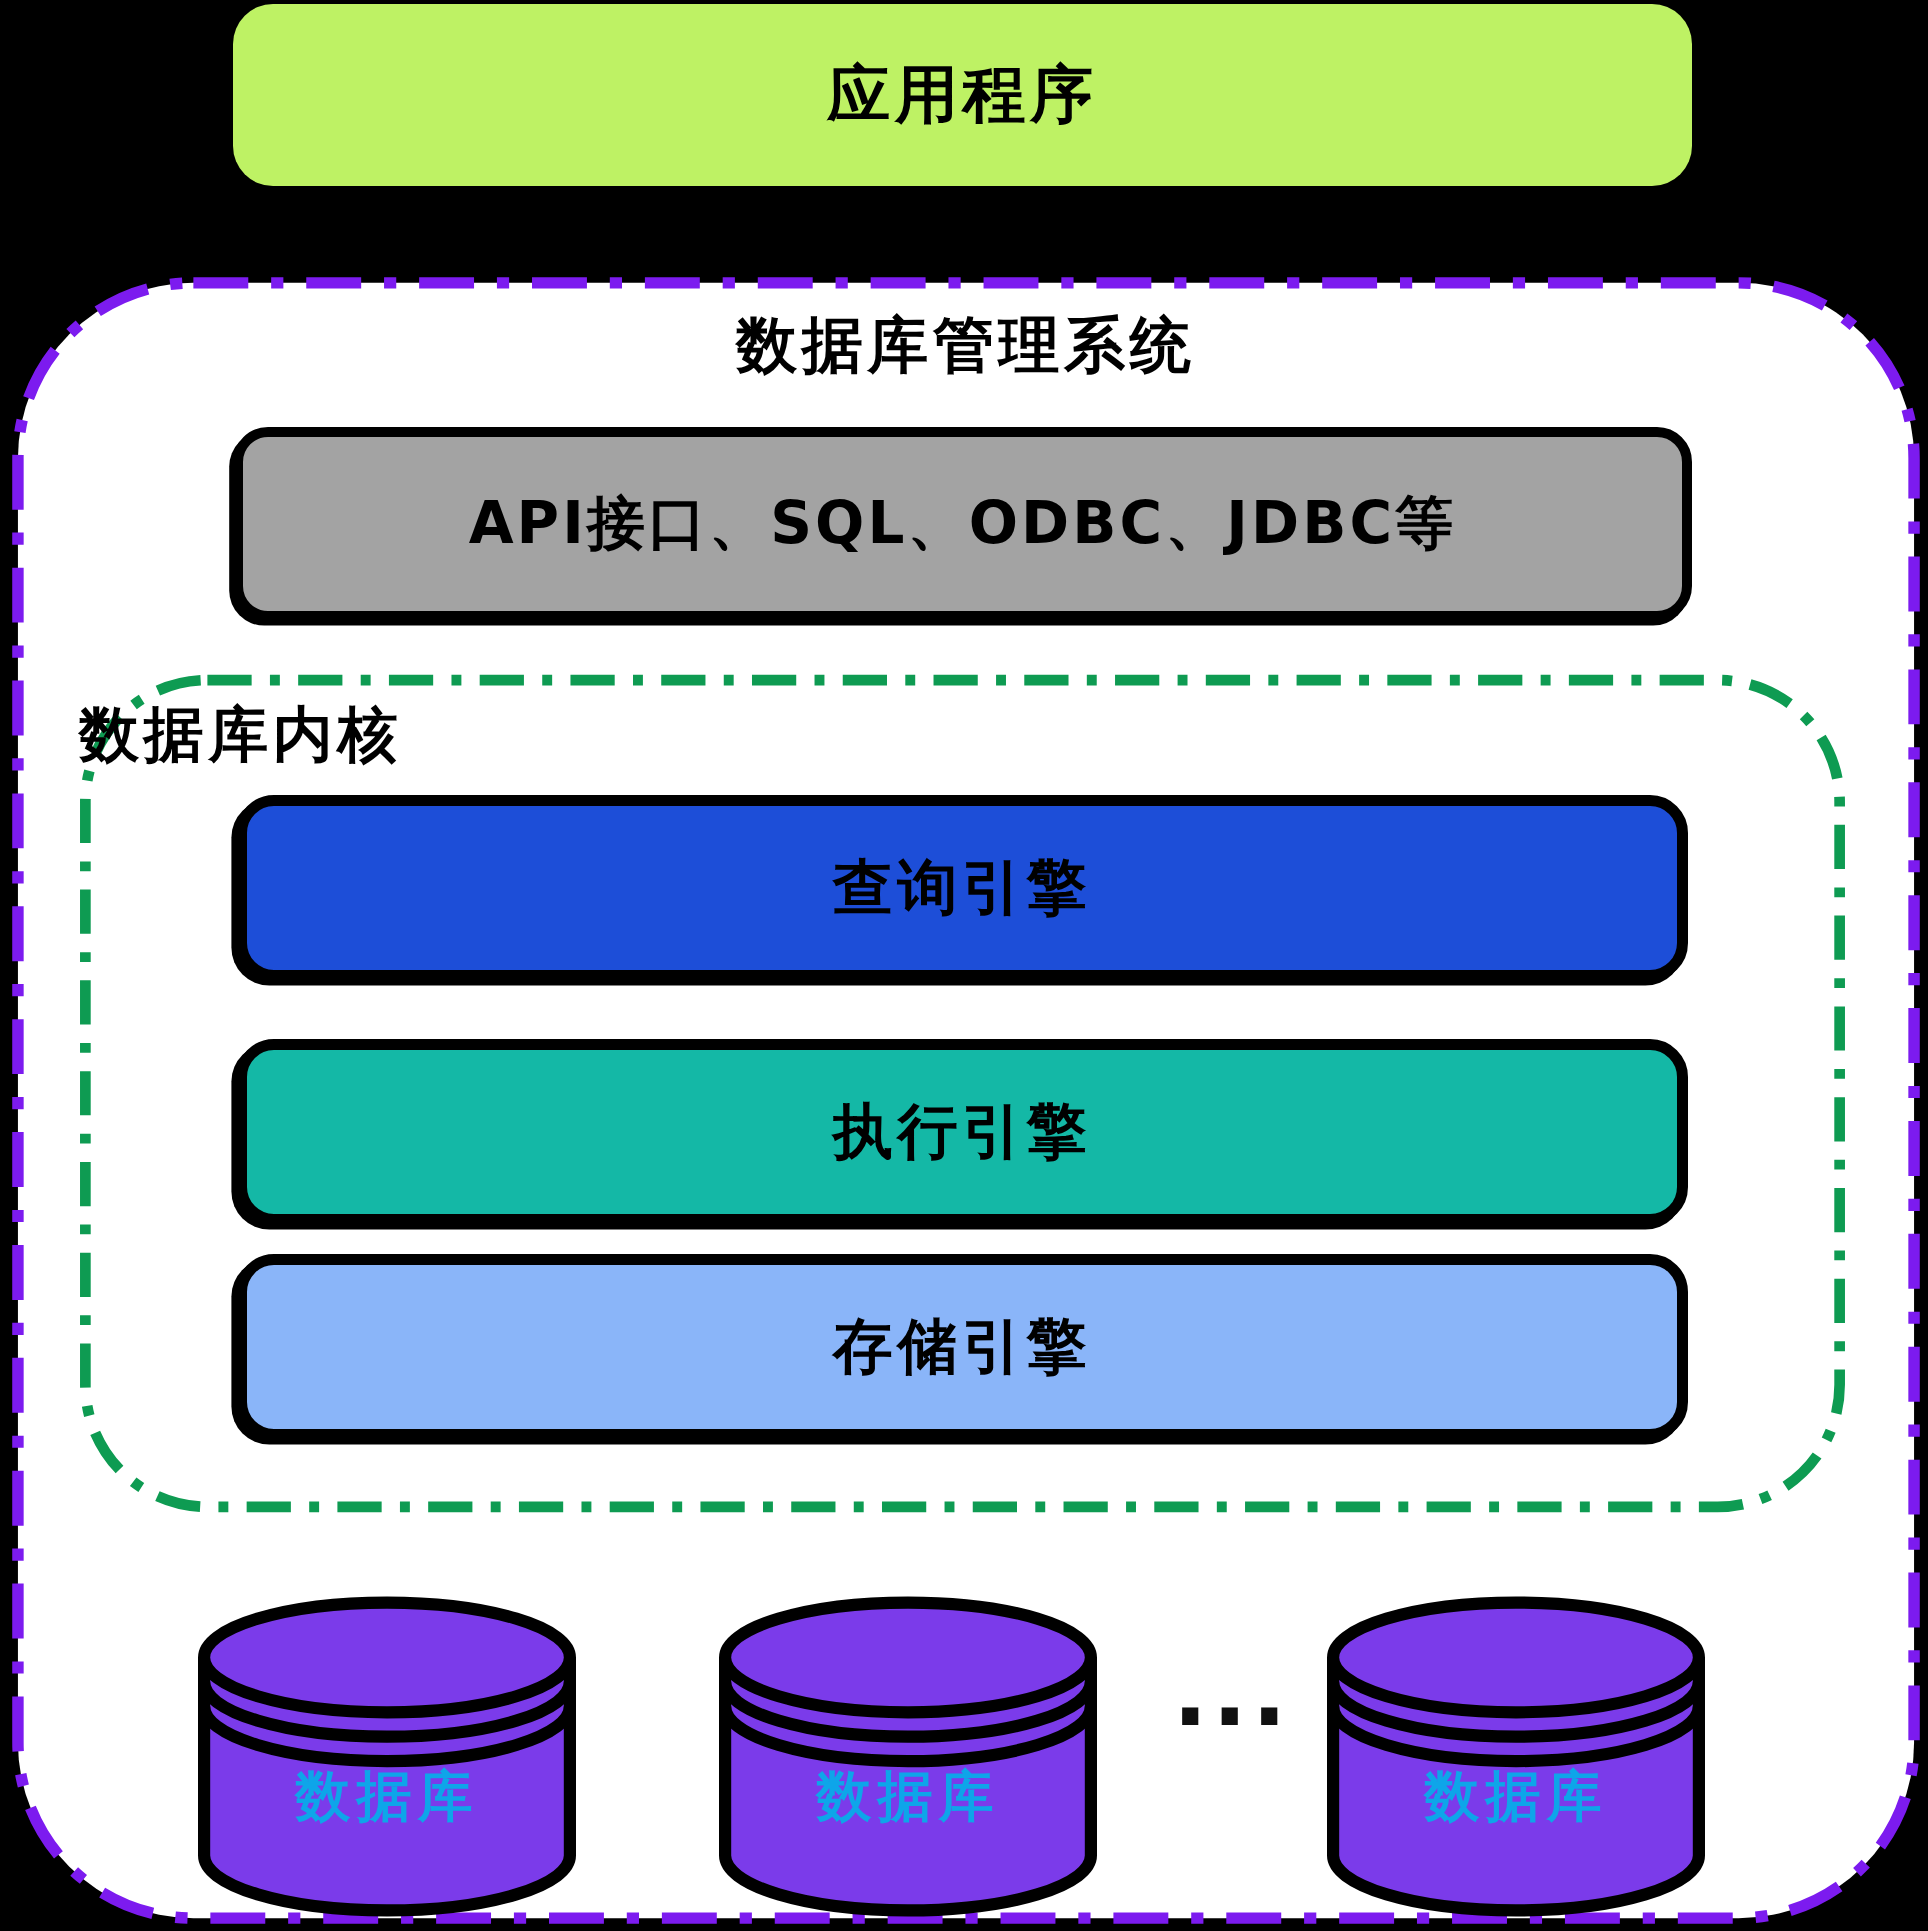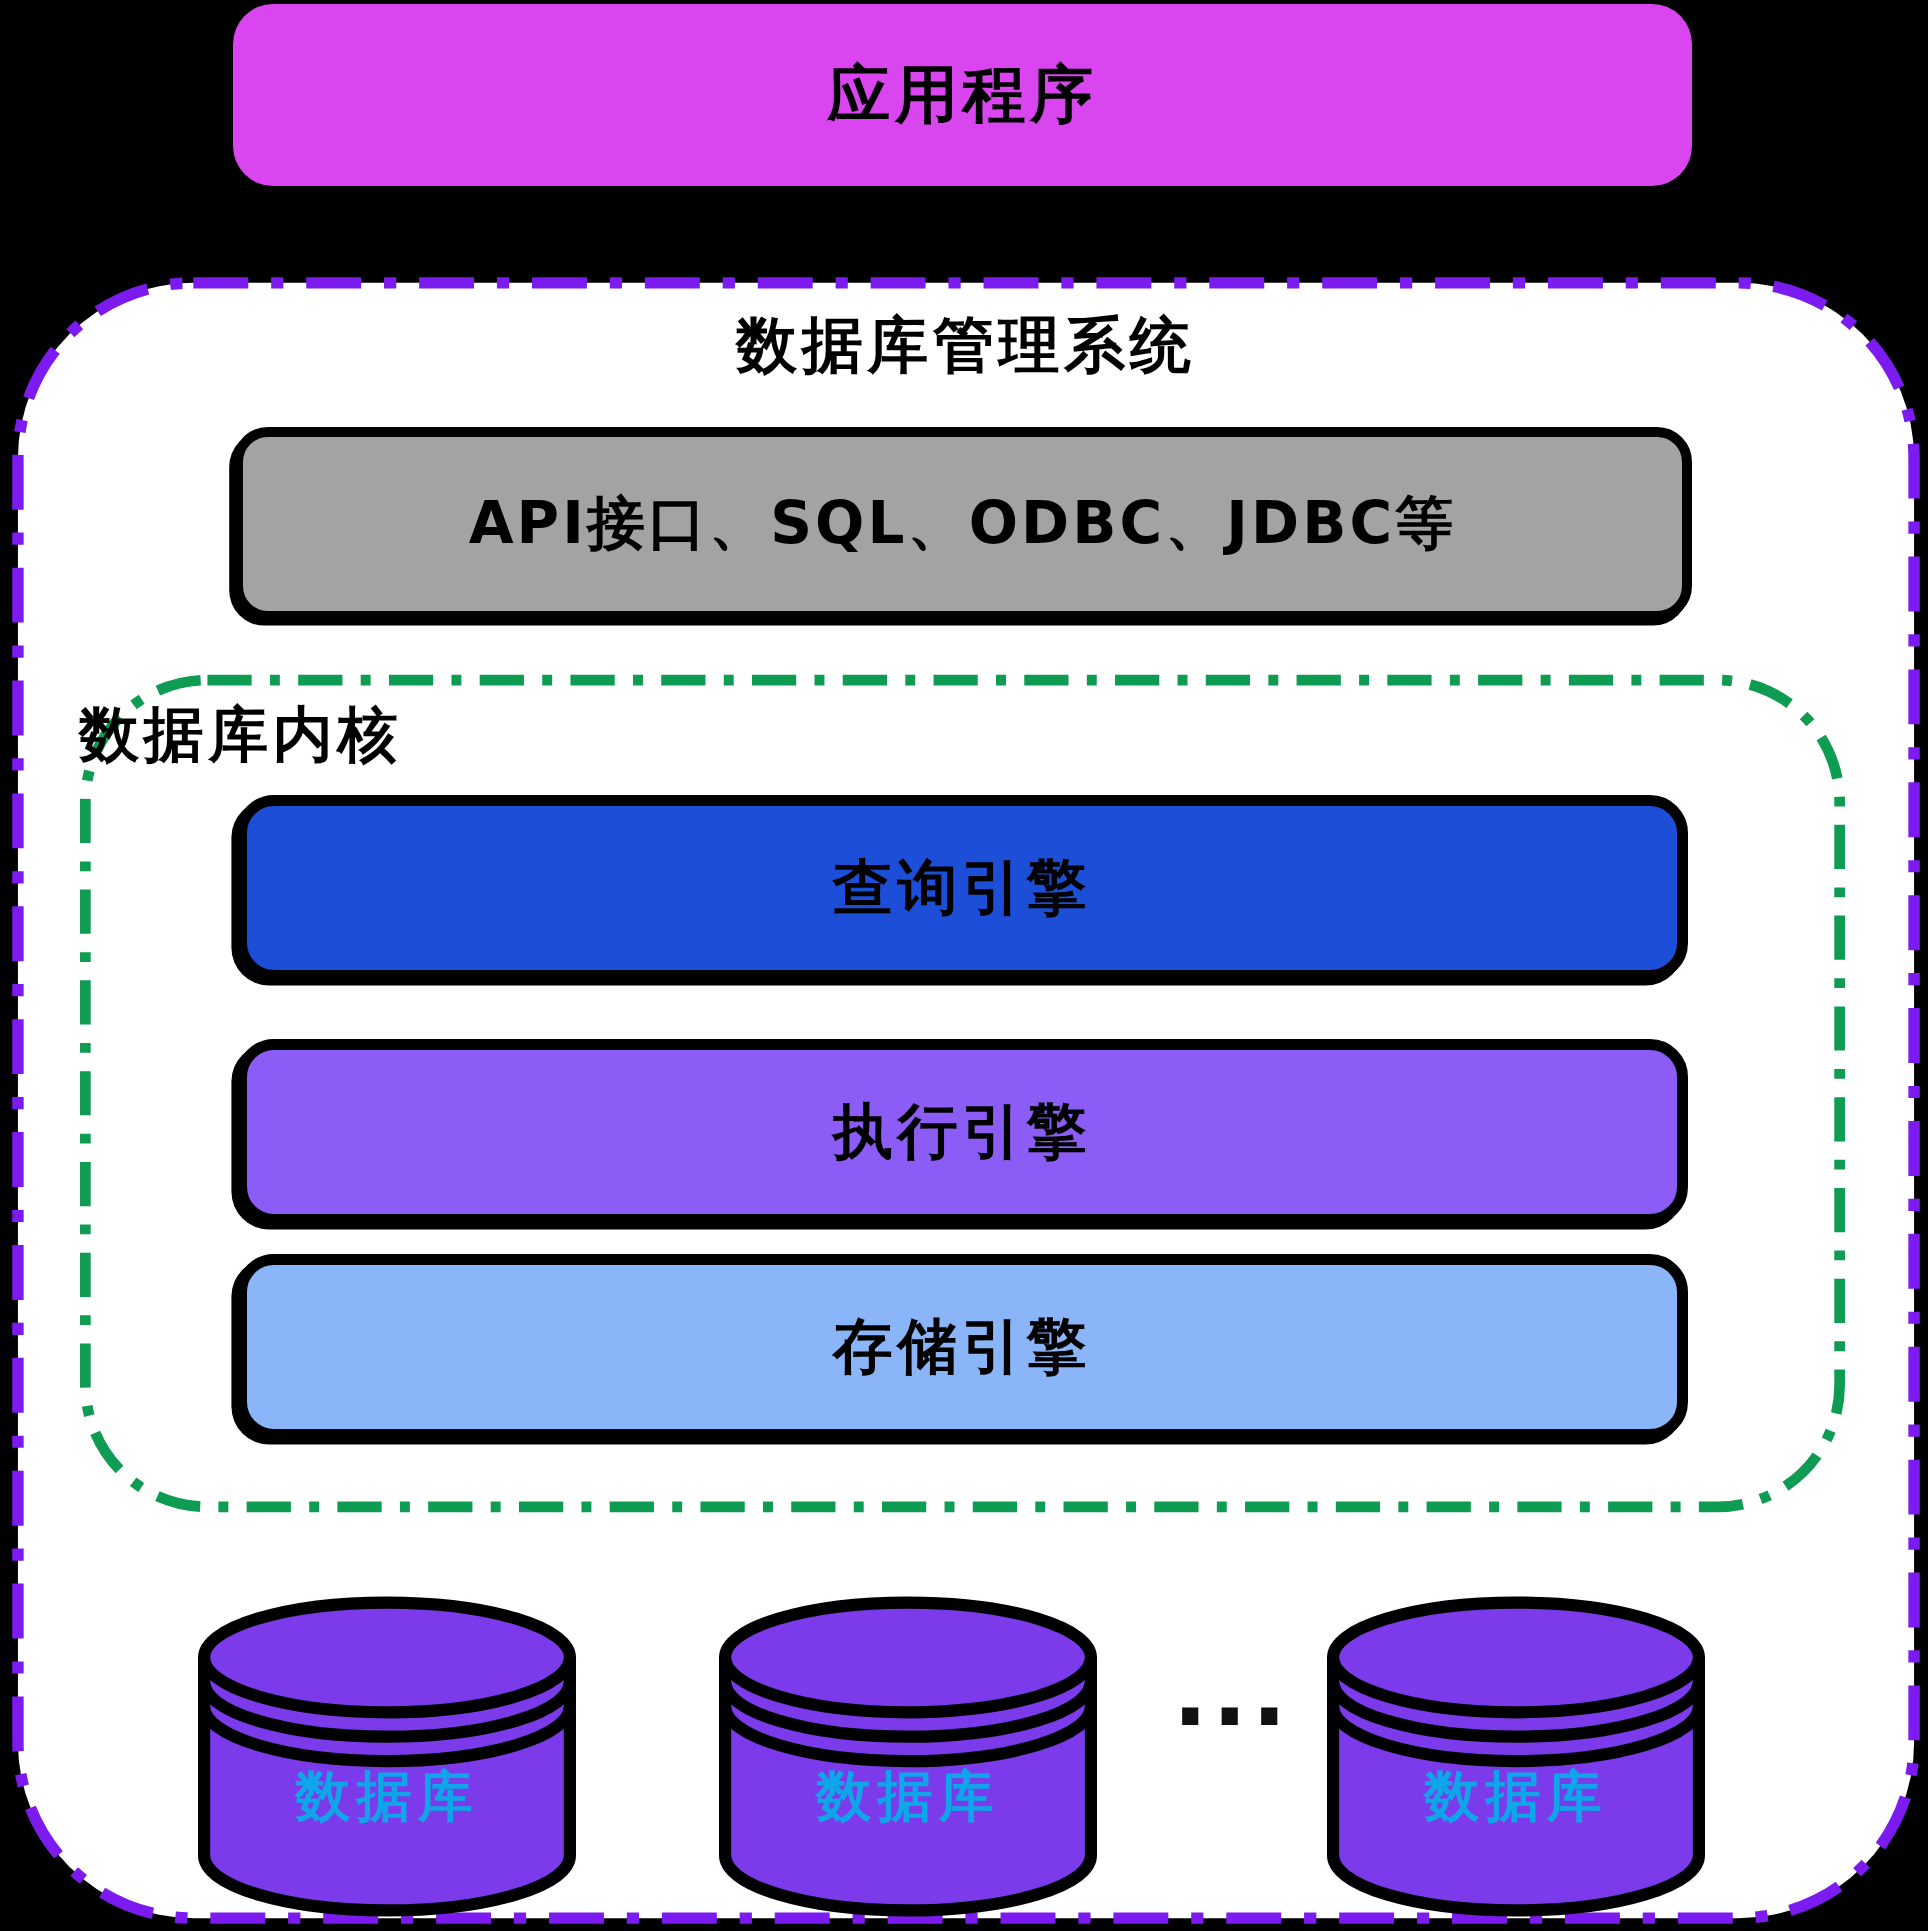--- a/index.html
+++ b/index.html
@@ -15,21 +15,21 @@
     font-family: "DejaVu Sans", "Liberation Sans", sans-serif;
     font-weight: 700;
     color: #000;
   }
   .abs { position: absolute; }
 
   
   .app-box {
     left: 233px; top: 3.8px;
     width: 1459px; height: 182px;
-    background: #d946ef;
+    background: #bef264;
     border-radius: 40px;
     display: flex; align-items: center; justify-content: center;
     font-size: 63px;
     letter-spacing: 4.6px;
   }
 
   
   .dbms-wrap {
     left: 10.7px; top: 276px;
     width: 1910px; height: 1649px;
@@ -77,21 +77,21 @@
     width: 1452px; height: 186px;
     box-sizing: border-box;
     border: 11.4px solid #000;
     border-radius: 38px;
     box-shadow: -4.6px 4.6px 0 #000;
     display: flex; align-items: center; justify-content: center;
     font-size: 60px;
     letter-spacing: 4.6px;
   }
   .engine-query   { top: 795px; background: #1d4ed8; }
-  .engine-exec    { top: 1039px; background: #8b5cf6; }
+  .engine-exec    { top: 1039px; background: #14b8a6; }
   .engine-storage { top: 1254px; background: #8AB5F9; }
 
   
   .cylinder { width: 378px; height: 336px; }
   .cyl-1 { left: 198px;  top: 1587px; }
   .cyl-2 { left: 719px;  top: 1587px; }
   .cyl-3 { left: 1327px; top: 1587px; }
 
   .cyl-label {
     width: 378px; height: 99px;

